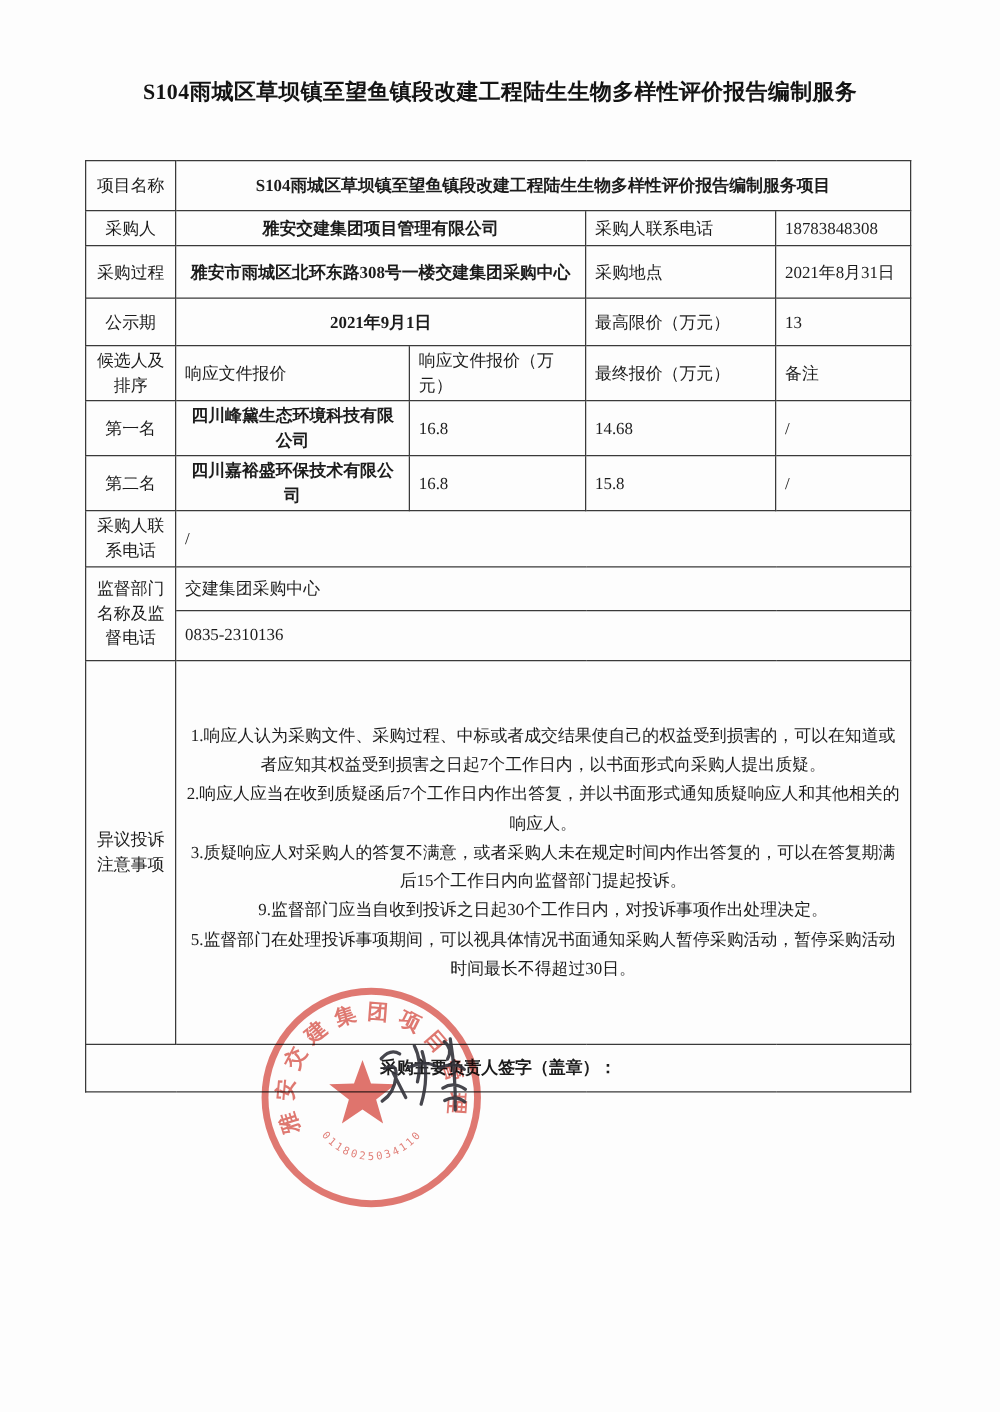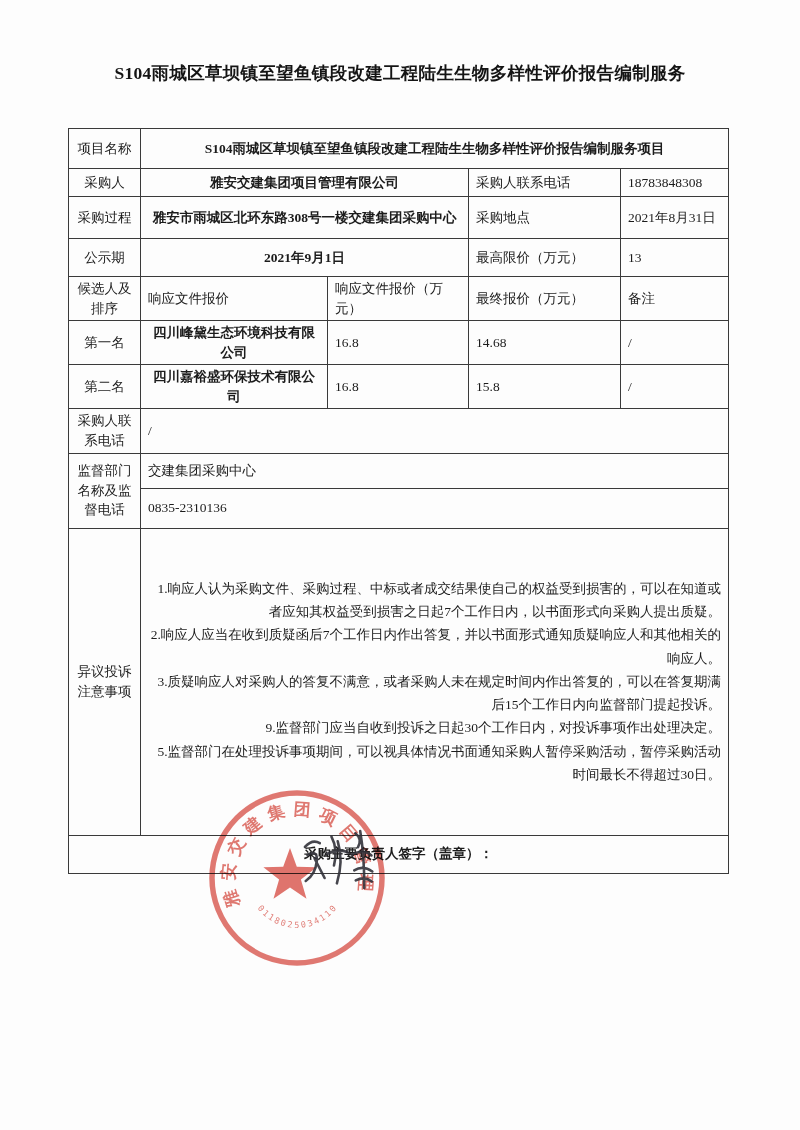--- a/index.html
+++ b/index.html
@@ -19,21 +19,21 @@
   table.main td{
     border:1px solid #3a3a3a;padding:2px 7px;vertical-align:middle;
     line-height:1.45;overflow:hidden;
   }
   td.lab{text-align:center;padding-left:6px;padding-right:5px;}
   td.ctr{text-align:left;}
   td.lft{text-align:center;font-weight:bold;}
   tr.h40{height:40px;} tr.h43{height:28px;} tr.h42{height:42px;} tr.h38{height:38px;}
   tr.h35{height:35px;} tr.h307{height:307px;}
   td.objection-cell{vertical-align:middle;padding:6px 10px 6px 9px;}
-  .obj-line{line-height:1.72;font-size:13.5px;text-align:right;}
+  .obj-line{line-height:1.72;font-size:13.5px;text-align:center;}
   .sup-label{text-align:center;margin-top:16px;}
   
   .stamp{position:absolute;left:202px;top:783px;width:190px;height:190px;
          mix-blend-mode:multiply;opacity:.92;pointer-events:none;}
   .signature{position:absolute;left:299px;top:829px;width:88px;height:74px;
              transform:rotate(-3deg);pointer-events:none;}
 </style>
 </head>
 <body>
 

